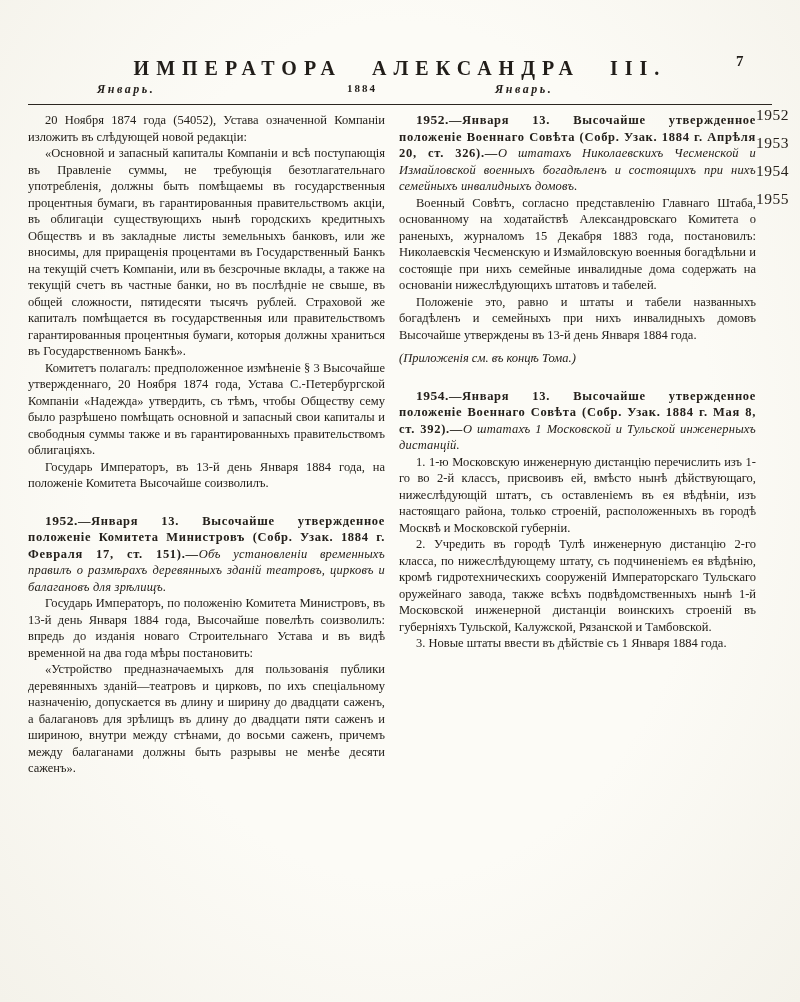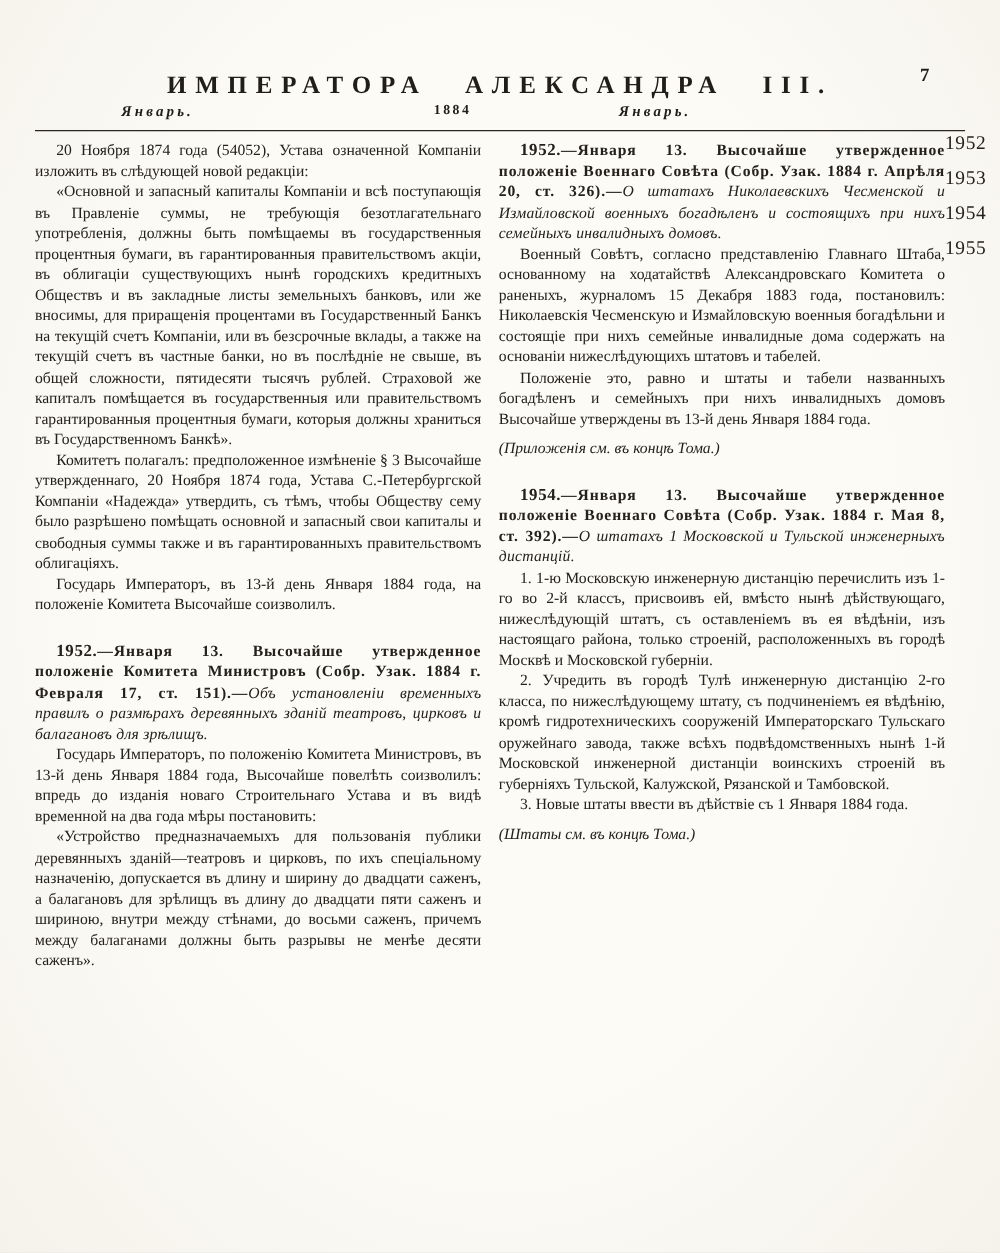--- a/index.html
+++ b/index.html
@@ -108,21 +108,20 @@
         <p>Военный Совѣтъ, согласно представленію Главнаго Штаба, основанному на ходатайствѣ Александровскаго Комитета о раненыхъ, журналомъ 15 Декабря 1883 года, постановилъ: Николаевскія Чесменскую и Измайловскую военныя богадѣльни и состоящіе при нихъ семейные инвалидные дома содержать на основаніи нижеслѣдующихъ штатовъ и табелей.</p>
         <p>Положеніе это, равно и штаты и табели названныхъ богадѣленъ и семейныхъ при нихъ инвалидныхъ домовъ Высочайше утверждены въ 13-й день Января 1884 года.</p>
         <p class="note">(Приложенія см. въ концѣ Тома.)</p>
       </div>
 
       <div class="entry">
         <p class="entry-heading"><span class="num">1954.</span><span class="head">—Января 13. Высочайше утвержденное положеніе Военнаго Совѣта (Собр. Узак. 1884 г. Мая 8, ст. 392).—</span><span class="subject">О штатахъ 1 Московской и Тульской инженерныхъ дистанцій.</span></p>
         <p>1. 1-ю Московскую инженерную дистанцію перечислить изъ 1-го во 2-й классъ, присвоивъ ей, вмѣсто нынѣ дѣйствующаго, нижеслѣдующій штатъ, съ оставленіемъ въ ея вѣдѣніи, изъ настоящаго района, только строеній, расположенныхъ въ городѣ Москвѣ и Московской губерніи.</p>
         <p>2. Учредить въ городѣ Тулѣ инженерную дистанцію 2-го класса, по нижеслѣдующему штату, съ подчиненіемъ ея вѣдѣнію, кромѣ гидротехническихъ сооруженій Императорскаго Тульскаго оружейнаго завода, также всѣхъ подвѣдомственныхъ нынѣ 1-й Московской инженерной дистанціи воинскихъ строеній въ губерніяхъ Тульской, Калужской, Рязанской и Тамбовской.</p>
         <p>3. Новые штаты ввести въ дѣйствіе съ 1 Января 1884 года.</p>
-        <p class="note">(Штаты см. въ концѣ Тома.)</p>
       </div>
 
 
     </div>
   </div>
 
   <div class="margin-numbers">
     <div class="mn">1952</div>
     <div class="mn">1953</div>
     <div class="mn">1954</div>

